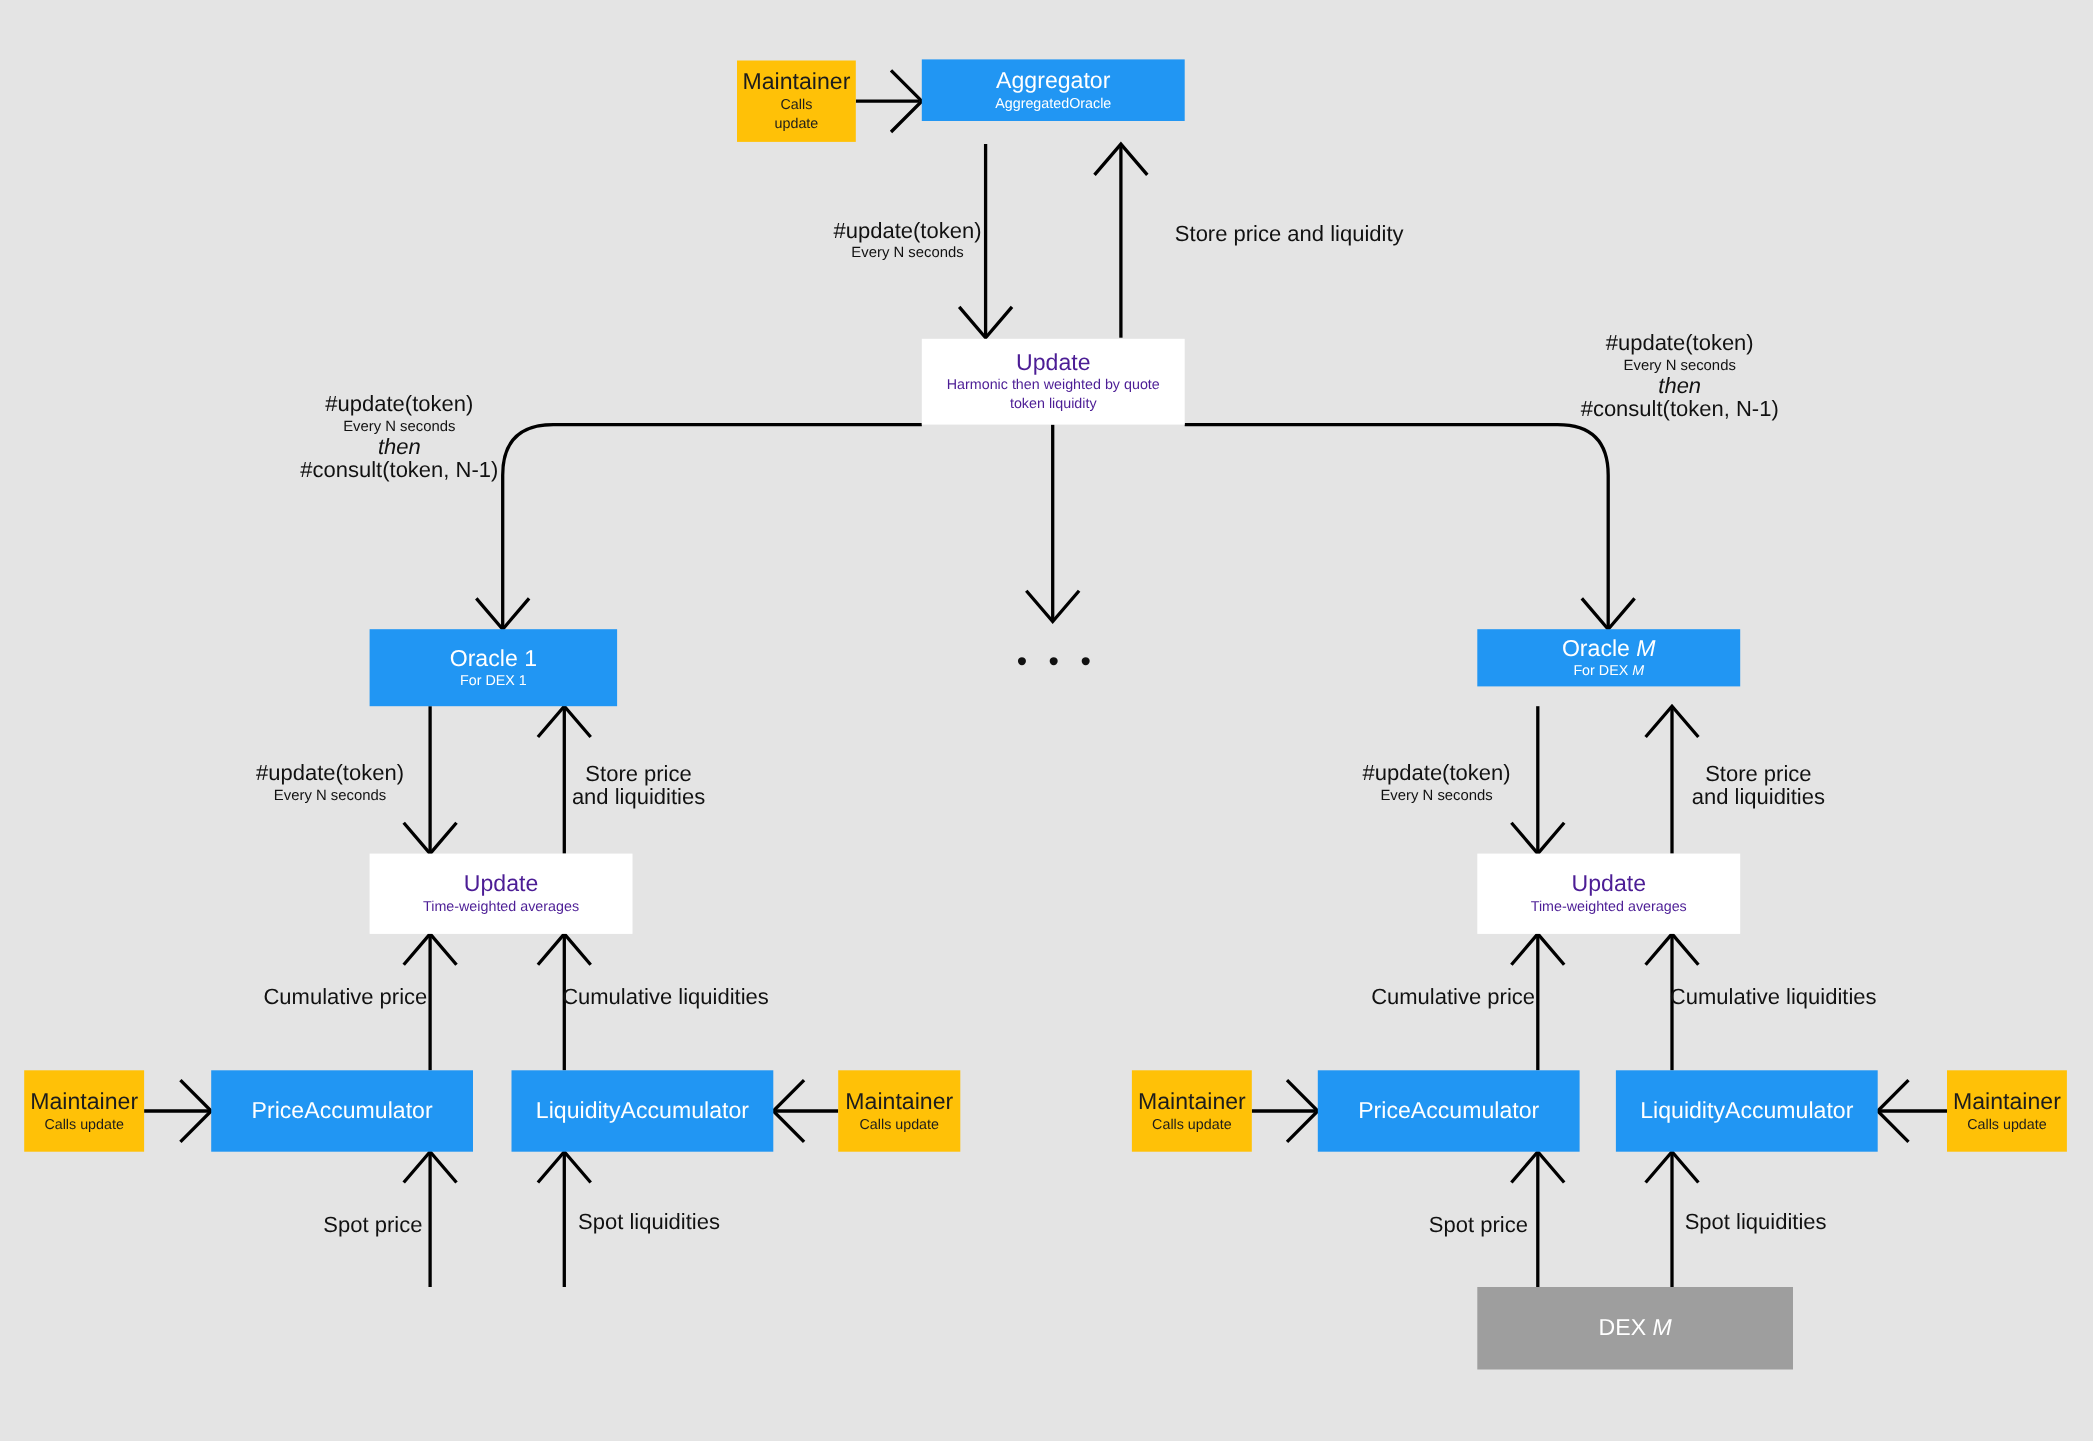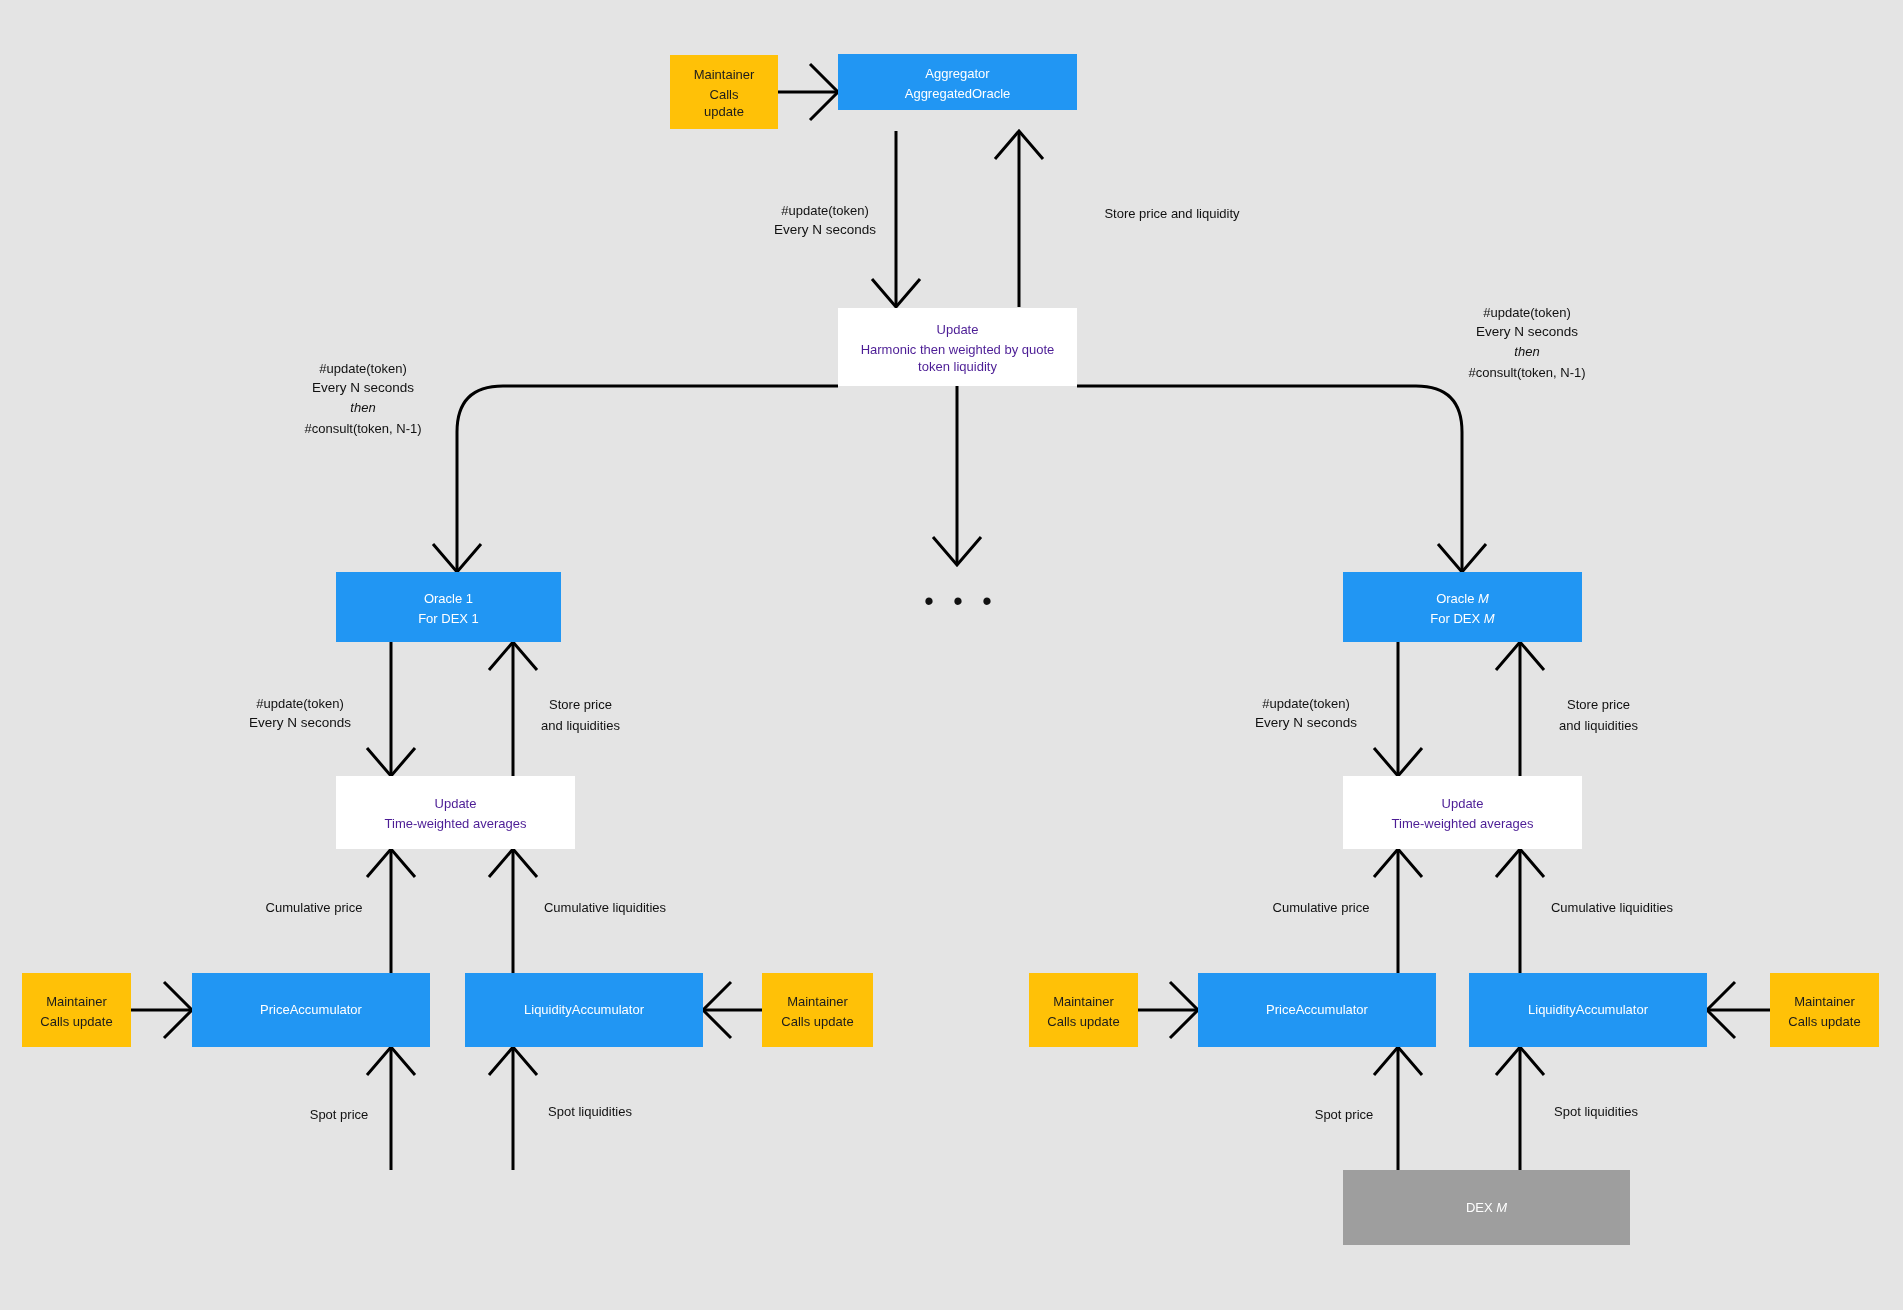--- a/index.html
+++ b/index.html
@@ -17,24 +17,24 @@
   .wires{position:absolute;left:0;top:0}
   .wires path{stroke:var(--line,#000);stroke-width:3;fill:none}
   .node{
     position:absolute;display:flex;flex-direction:column;
     align-items:center;justify-content:center;text-align:center;
   }
   .blue{background:var(--node-blue,#2196f3);color:#fff}
   .yellow{background:var(--node-yellow,#ffc107);color:#1c1c1c}
   .whitebox{background:var(--node-white,#fff);color:#4c1d95}
   .gray{background:var(--node-gray,#9e9e9e);color:#fff}
-  .node-title{font-size:13px;line-height:22px;white-space:nowrap}
+  .node-title{font-size:21px;line-height:22px;white-space:nowrap}
   .node-sub{font-size:13px;line-height:17px;padding:0 18px}
   .edge-label{position:absolute;color:#111;text-align:center}
-  .el-main{font-size:13px;line-height:21px;white-space:nowrap}
+  .el-main{font-size:20px;line-height:21px;white-space:nowrap}
   .el-sub{font-size:13.5px;line-height:18px;white-space:nowrap}
   .it{font-style:italic}
   .dots{
     position:absolute;font-size:27px;letter-spacing:6px;
     color:#111;text-align:center;line-height:27px;
   }
 </style>
 </head>
 <body>
 
@@ -165,21 +165,21 @@
     <div class="el-main it">then</div>
     <div class="el-main">#consult(token, N-1)</div>
   </div>
 
   <div class="dots" style="left:886px;top:588px;width:150px">• • •</div>
 
   <div class="node blue" style="left:336px;top:572px;width:225px;height:70px">
     <div class="node-title">Oracle 1</div>
     <div class="node-sub">For DEX 1</div>
   </div>
-  <div class="node blue" style="left:1343px;top:572px;width:239px;height:70px">
+  <div class="node blue" style="left:1343px;top:572px;width:239px;height:52px">
     <div class="node-title"><span>Oracle </span><span class="it">M</span></div>
     <div class="node-sub"><span>For DEX </span><span class="it">M</span></div>
   </div>
 
   <div class="edge-label" style="left:200px;top:693px;width:200px">
     <div class="el-main">#update(token)</div>
     <div class="el-sub">Every N seconds</div>
   </div>
   <div class="edge-label" style="left:498px;top:694px;width:165px">
     <div class="el-main">Store price</div>

